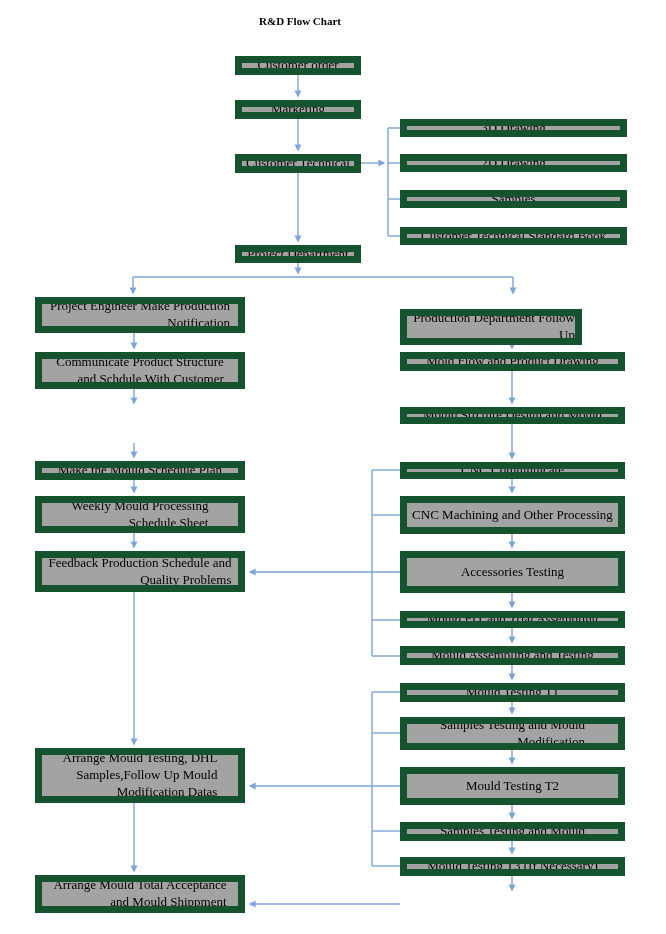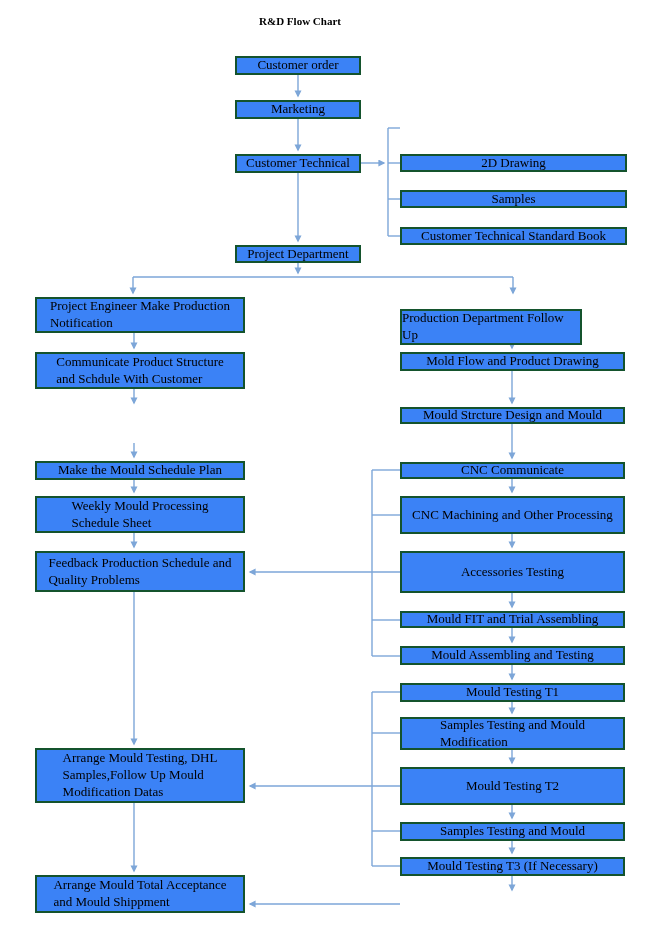--- a/index.html
+++ b/index.html
@@ -7,23 +7,23 @@
     position:relative; width:666px; height:934px; background:#ffffff;
     font-family:"Liberation Serif", serif; color:#000;
     overflow:hidden;
   }
   .title {
     position:absolute; left:300px; top:15px; transform:translateX(-50%);
     font-size:11px; font-weight:bold; white-space:nowrap;
   }
   .node {
     position:absolute; box-sizing:border-box;
-    border:2px solid #14532d; background:#3b82f6;
+    border:7px solid #14532d; background:#a3a3a3;
     display:flex; align-items:center; justify-content:center;
-    text-align:left; font-size:13px; line-height:1.3;
+    text-align:right; font-size:13px; line-height:1.3;
     white-space:pre-line; overflow:hidden;
   }
   svg.connectors { position:absolute; left:0; top:0; pointer-events:none; }
   .edge { stroke:var(--line,#7da6d8); stroke-width:1.4; fill:none; }
   #ah path { fill:var(--line,#7da6d8); }
 </style>
 </head>
 <body>
 
 <div class="canvas">
@@ -92,20 +92,21 @@
 
       <line x1="400" y1="904" x2="250" y2="904" marker-end="url(#ah)"></line>
     </g>
   </svg>
 
   <div class="node" style="left:235px;top:56px;width:126px;height:19px">Customer order</div>
   <div class="node" style="left:235px;top:100px;width:126px;height:19px">Marketing</div>
   <div class="node" style="left:235px;top:154px;width:126px;height:19px">Customer Technical</div>
   <div class="node" style="left:235px;top:245px;width:126px;height:18px">Project Department</div>
 
+  <div class="node" style="left:400px;top:119px;width:227px;height:18px">3D Drawing</div>
   <div class="node" style="left:400px;top:154px;width:227px;height:18px">2D Drawing</div>
   <div class="node" style="left:400px;top:190px;width:227px;height:18px">Samples</div>
   <div class="node" style="left:400px;top:227px;width:227px;height:18px">Customer Technical Standard Book</div>
 
   <div class="node" style="left:35px;top:297px;width:210px;height:36px">Project Engineer Make Production
 Notification</div>
   <div class="node" style="left:35px;top:352px;width:210px;height:37px">Communicate Product Structure
 and Schdule With Customer</div>
   <div class="node" style="left:35px;top:461px;width:210px;height:19px">Make the Mould Schedule Plan</div>
   <div class="node" style="left:35px;top:496px;width:210px;height:37px">Weekly Mould  Processing

